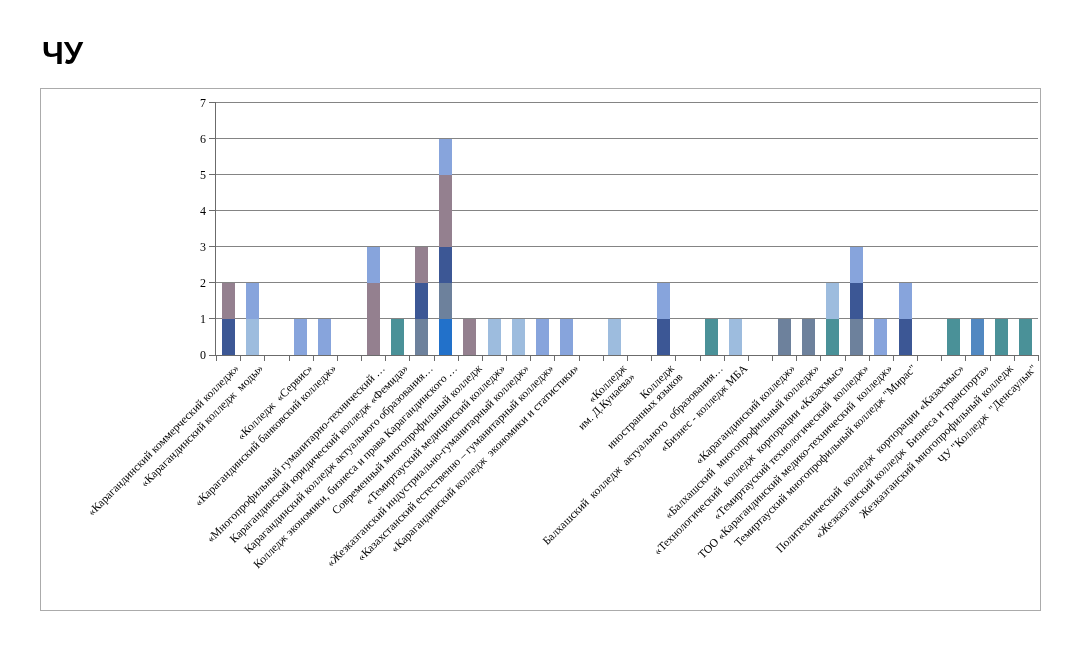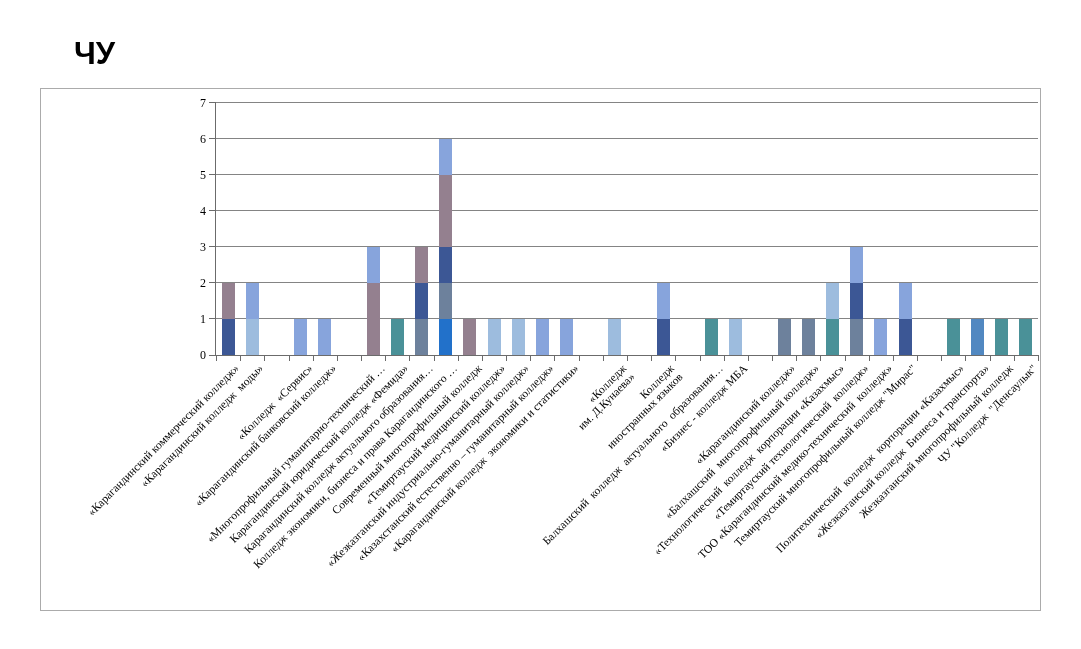--- a/index.html
+++ b/index.html
@@ -1,20 +1,20 @@
 <!DOCTYPE html>
 <html><head>
 <meta charset="utf-8">
 <style>
   html,body{margin:0;padding:0;background:#ffffff;}
   body{width:1081px;height:649px;position:relative;overflow:hidden;
        font-family:"Liberation Serif",serif;}
   .page-title{position:absolute;left:42px;top:36px;
        font-family:"Liberation Sans",sans-serif;font-weight:bold;
-       font-size:31px;color:#000;margin-left:32px;}
+       font-size:31px;color:#000;}
   .chart-box{position:absolute;left:40px;top:88px;width:999px;height:521px;
        border:1px solid #ababab;background:#fff;}
   .plot{position:absolute;left:174px;top:14px;width:822px;height:252px;
        border-left:1px solid #6b6b6b;border-bottom:1px solid #6b6b6b;}
   .gridline{position:absolute;left:0;width:822px;height:1px;background:#848484;}
   .ytick{position:absolute;left:-7px;width:7px;height:1px;background:#6b6b6b;}
   .ylab{position:absolute;left:-46px;width:36px;text-align:right;
        font-size:12px;line-height:14px;color:#000;}
   .xtick{position:absolute;width:1px;height:6px;background:#6b6b6b;top:252px;}
   .seg{position:absolute;width:13px;}

